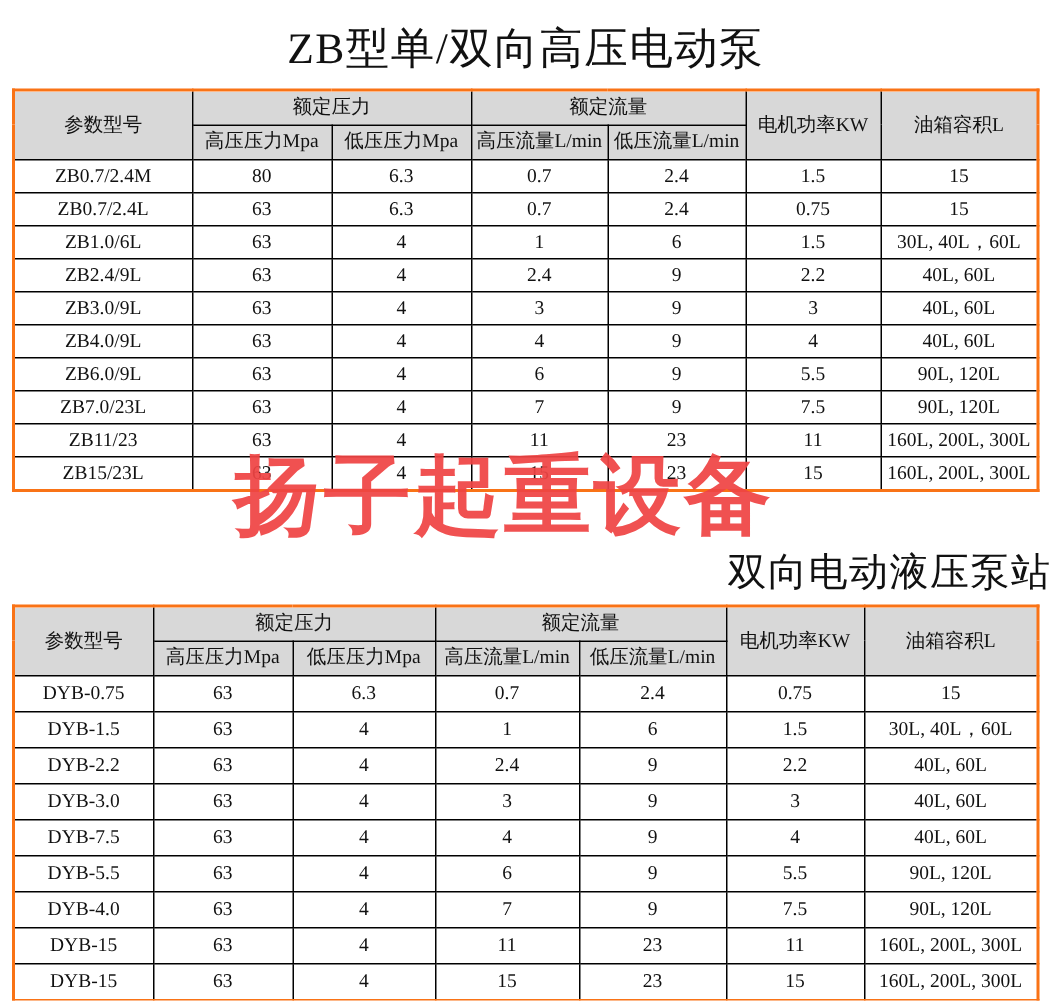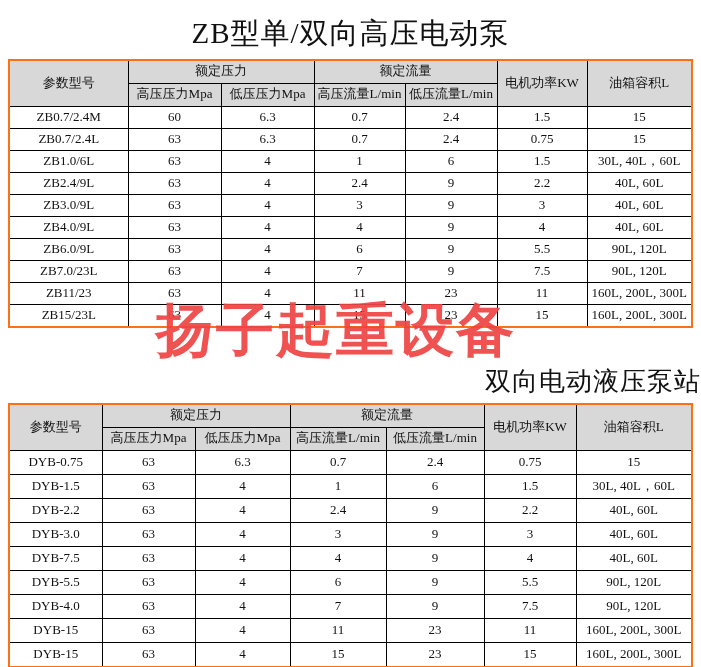--- a/index.html
+++ b/index.html
@@ -98,21 +98,21 @@
       <tr>
         <th>高压压力Mpa</th>
         <th>低压压力Mpa</th>
         <th>高压流量L/min</th>
         <th>低压流量L/min</th>
       </tr>
     </thead>
     <tbody>
         <tr>
           <td>ZB0.7/2.4M</td>
-          <td>60</td>
+          <td>80</td>
           <td>6.3</td>
           <td>0.7</td>
           <td>2.4</td>
           <td>1.5</td>
           <td>15</td>
         </tr>
         <tr>
           <td>ZB0.7/2.4L</td>
           <td>63</td>
           <td>6.3</td>

